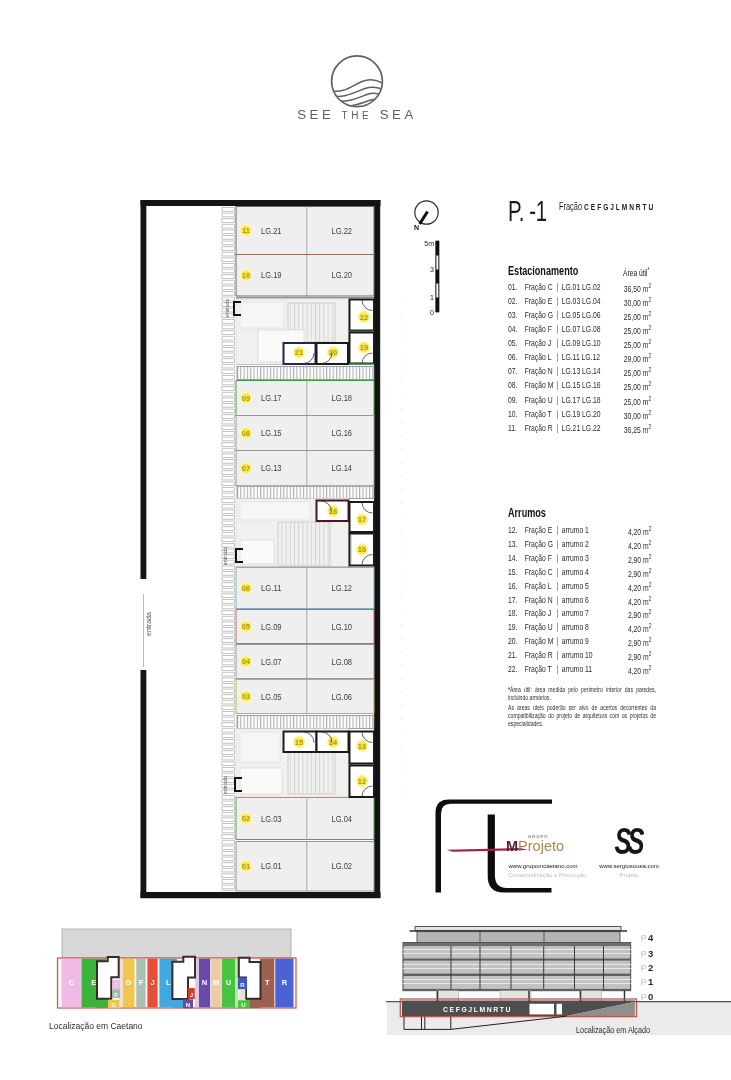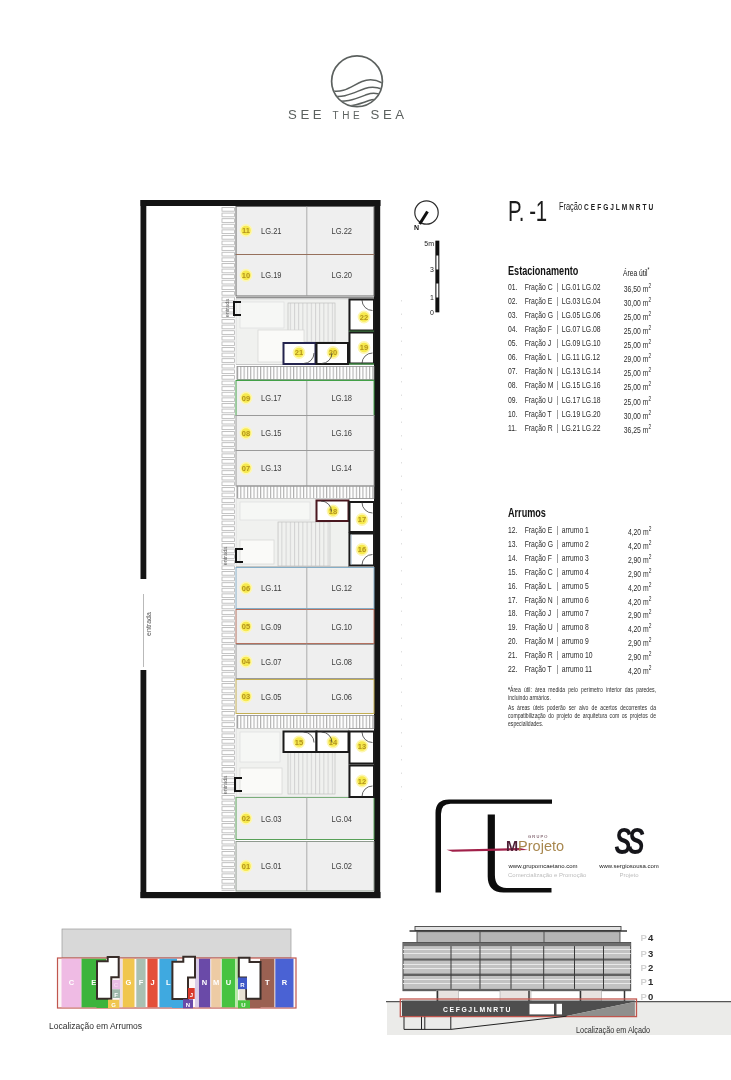--- a/index.html
+++ b/index.html
@@ -20,21 +20,21 @@
       </defs>
   <circle cx="357" cy="81.3" r="25.4" fill="none" stroke="#5c615f" stroke-width="1.7"></circle>
   <g clip-path="url(#logoclip)" fill="none" stroke="#5c615f" stroke-width="1.5">
     <path d="M330,90.5 C344,94 352,85.5 362,81.5 C369,78.8 377,79.3 385,84.7"></path>
     <path d="M329,95 C343,99.5 355,92 365,88.5 C372,86.1 379,87.3 385,90.5"></path>
     <path d="M330,99.5 C344,104.5 358,98 367,94.5 C373,92.2 379,93.3 384,96.2"></path>
     <path d="M331,104 C346,109 360,104 369,100.5 C374,98.7 379,99.6 383,102.2"></path>
   </g>
 </svg>
 
-<div class="abs" style="left:288px;top:107px;width:138px;text-align:left;color:#5c615f;font-size:13.2px;letter-spacing:3.6px;white-space:nowrap">SEE&nbsp;<span style="font-size:10px">THE</span>&nbsp;SEA</div>
+<div class="abs" style="left:288px;top:107px;width:138px;text-align:center;color:#5c615f;font-size:13.2px;letter-spacing:3.6px;white-space:nowrap">SEE&nbsp;<span style="font-size:10px">THE</span>&nbsp;SEA</div>
 
 <svg class="abs" style="left:404px;top:196px" width="40" height="40" viewBox="404 196 40 40">
   <circle cx="426.5" cy="212.5" r="11.7" fill="none" stroke="#2c2c2c" stroke-width="1.2"></circle>
   <line x1="419.7" y1="224" x2="427.5" y2="211.5" stroke="#111" stroke-width="3"></line>
   <text x="414" y="229.5" font-size="7" font-weight="bold" fill="#111">N</text>
 </svg>
 
 <svg class="abs" style="left:418px;top:234px" width="26" height="86" viewBox="418 234 26 86">
   <rect x="435.8" y="241" width="3.2" height="71" fill="#111"></rect>
   <rect x="436.3" y="255.5" width="2.2" height="14" fill="#fff"></rect>
@@ -445,21 +445,21 @@
       <path d="M238.8,957.7 H249.5 V962 H260.5 V998.7 H246 V977.5 H238.8 Z" fill="#ffffff" stroke="#372c28" stroke-width="2" stroke-linejoin="miter"></path>
       <g>
         <rect x="238" y="977.5" width="9" height="11.8" fill="#3f58c8"></rect>
         <rect x="239.3" y="989.3" width="6" height="11" fill="#e8e0d2"></rect>
         <rect x="238" y="1000.3" width="12" height="8" fill="#4ac43e"></rect>
         <text x="242.5" y="986.6" font-size="6" font-weight="bold" fill="#fff" text-anchor="middle">R</text>
         <text x="243.5" y="1007" font-size="6" font-weight="bold" fill="#fff" text-anchor="middle">U</text>
       </g>
     </svg>
 
-<div class="abs" style="left:49px;top:1021px;font-size:8.5px;color:#2e2e2e">Localização em Arrumos</div>
+<div class="abs" style="left:49px;top:1021px;font-size:8.5px;color:#2e2e2e">Localização em Caetano</div>
 
 <svg id="alcado" class="abs" style="left:380px;top:915px" width="351px" height="125" viewBox="380 915 351 125">
       <rect x="387" y="1002" width="344" height="33" fill="#ebebe9"></rect>
       <g>
         <rect x="415" y="926.5" width="206" height="4" fill="#e2e2e2" stroke="#444" stroke-width="0.9"></rect>
         <line x1="409.5" y1="931" x2="627" y2="931" stroke="#333" stroke-width="1.4"></line>
       </g>
       <rect x="417" y="931.7" width="203" height="10.8" fill="#b5b5b5" stroke="#3a3a3a" stroke-width="0.8"></rect>
       <line x1="480" y1="931.7" x2="480" y2="942.5" stroke="#3a3a3a" stroke-width="0.8"></line>
       <line x1="544" y1="931.7" x2="544" y2="942.5" stroke="#3a3a3a" stroke-width="0.8"></line>

